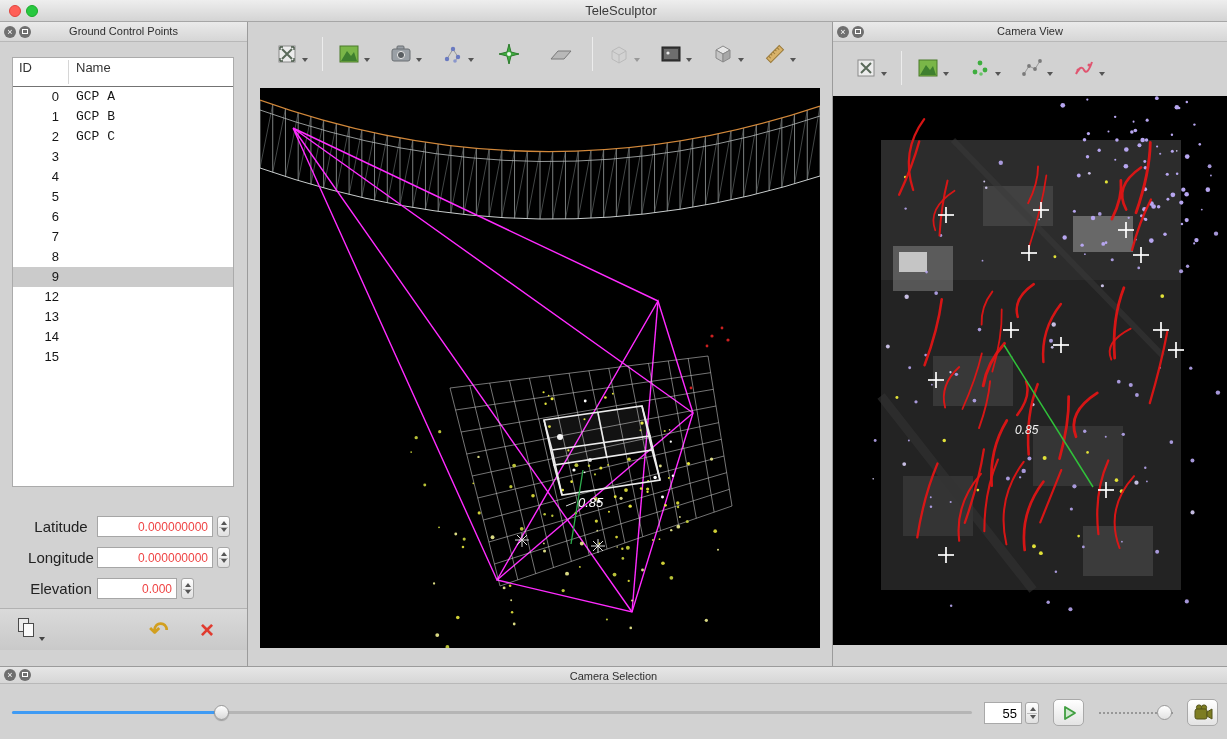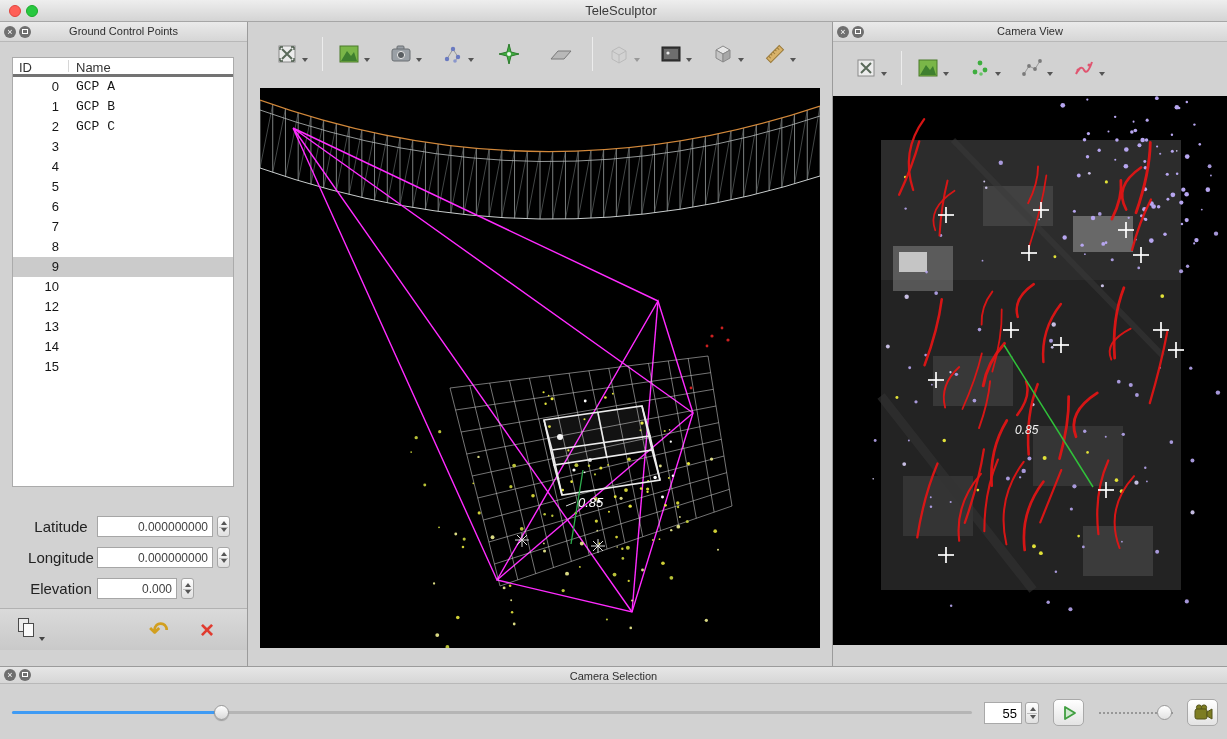--- a/index.html
+++ b/index.html
@@ -24,34 +24,34 @@
     text-align:center; padding:0; cursor:default; }
   .dock-btn.close{ left:4px; }
   .dock-btn.float{ left:19px; }
   .float-sq{ display:inline-block; width:6px; height:5px; border:1px solid #fff; margin-bottom:1px; }
 
   
   .gcp-dock{ position:absolute; left:0; top:22px; width:248px; height:644px;
     background:#d2d2d2; border-right:1px solid #9b9b9b; }
   .gcp-table{ position:absolute; left:12px; top:35px; width:222px; height:430px;
     background:#fff; border:1px solid #ababab; font-size:13px; color:#161616; overflow:hidden; }
-  .gcp-thead{ position:relative; height:19px; border-bottom:3px solid #737373; background:#fff; }
+  .gcp-thead{ position:relative; height:29px; border-bottom:1px solid #737373; background:#fff; }
   .th-id{ position:absolute; left:6px; line-height:19px; color:#333; }
   .th-name{ position:absolute; left:63px; line-height:19px; color:#333; }
   .th-div{ position:absolute; left:55px; top:2px; bottom:2px; width:1px; background:#d6d6d6; }
   .gcp-row{ display:flex; height:20px; }
   .gcp-row.selected{ background:#cbcbcb; }
   .cell-id{ width:55px; text-align:right; padding-right:9px; line-height:20px; }
   .cell-name{ padding-left:8px; line-height:20px;font-family:Liberation Mono, monospace; }
 
   .field-label{ position:absolute; left:20px; width:82px; text-align:center;
     font-size:15px; color:#222; line-height:21px; }
   .field-input{ position:absolute; left:97px; height:21px; border:1px solid #a6a6a6;
     background:#fff; font-size:12px; text-align:right; padding:0 4px;
-    font-family:"Liberation Sans", sans-serif; color:#404040; }
+    font-family:"Liberation Sans", sans-serif; color:#ef4444; }
   .w-wide{ width:116px; } .w-narrow{ width:80px; }
   .stepper{ position:absolute; width:13px; height:21px; border:1px solid #a6a6a6;
     border-radius:3px; background:linear-gradient(#ffffff,#e0e0e0); padding:0; cursor:default; }
   .tri-up{ position:absolute; left:3px; top:4px; width:0; height:0;
     border-left:3px solid transparent; border-right:3px solid transparent; border-bottom:4px solid #555; }
   .tri-down{ position:absolute; left:3px; bottom:4px; width:0; height:0;
     border-left:3px solid transparent; border-right:3px solid transparent; border-top:4px solid #555; }
   .step-mid{ position:absolute; left:1px; right:1px; top:50%; height:1px; background:#bcbcbc; }
 
   .gcp-toolbar{ position:absolute; left:0; right:0; top:586px; height:42px;
@@ -180,24 +180,20 @@
           <div class="gcp-row">
             <span class="cell-id">7</span>
             <span class="cell-name"></span>
           </div>
           <div class="gcp-row">
             <span class="cell-id">8</span>
             <span class="cell-name"></span>
           </div>
           <div class="gcp-row selected">
             <span class="cell-id">9</span>
-            <span class="cell-name"></span>
-          </div>
-          <div class="gcp-row">
-            <span class="cell-id">10</span>
             <span class="cell-name"></span>
           </div>
           <div class="gcp-row">
             <span class="cell-id">12</span>
             <span class="cell-name"></span>
           </div>
           <div class="gcp-row">
             <span class="cell-id">13</span>
             <span class="cell-name"></span>
           </div>

